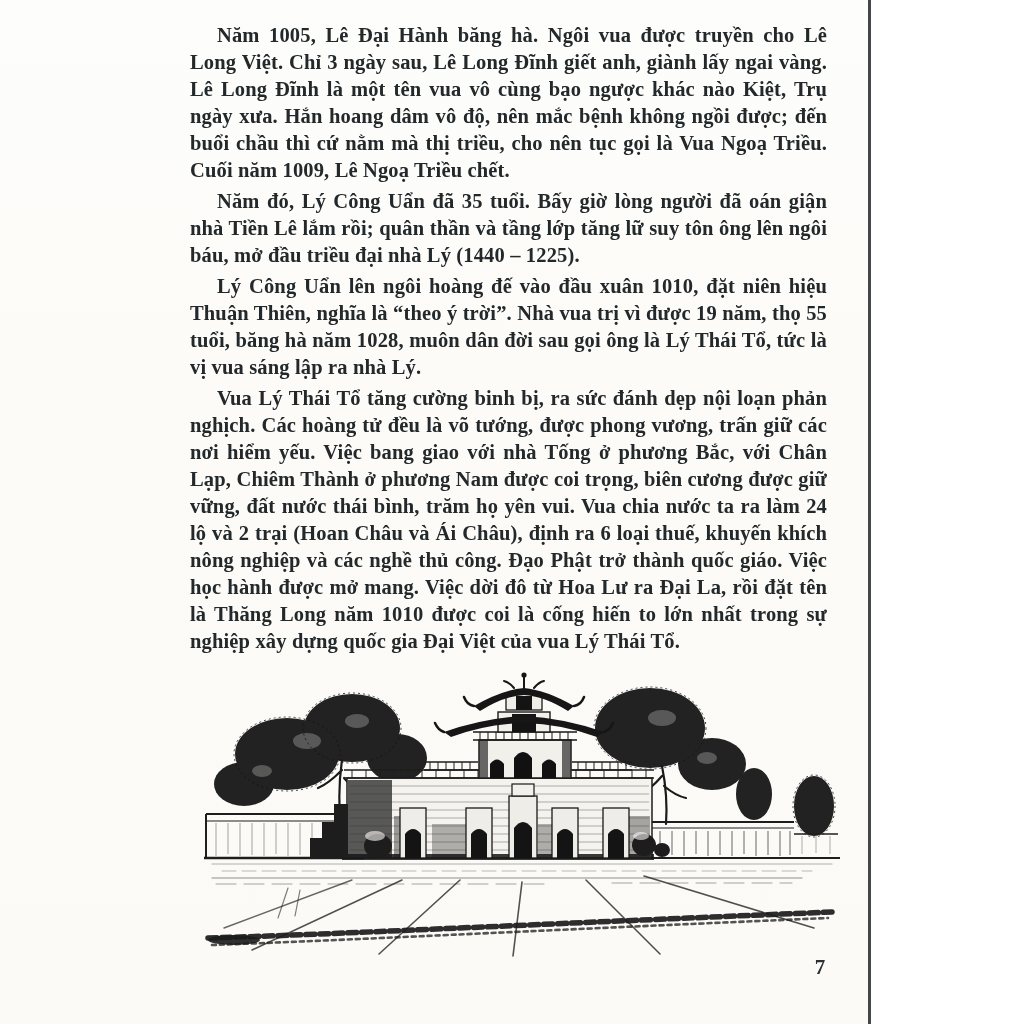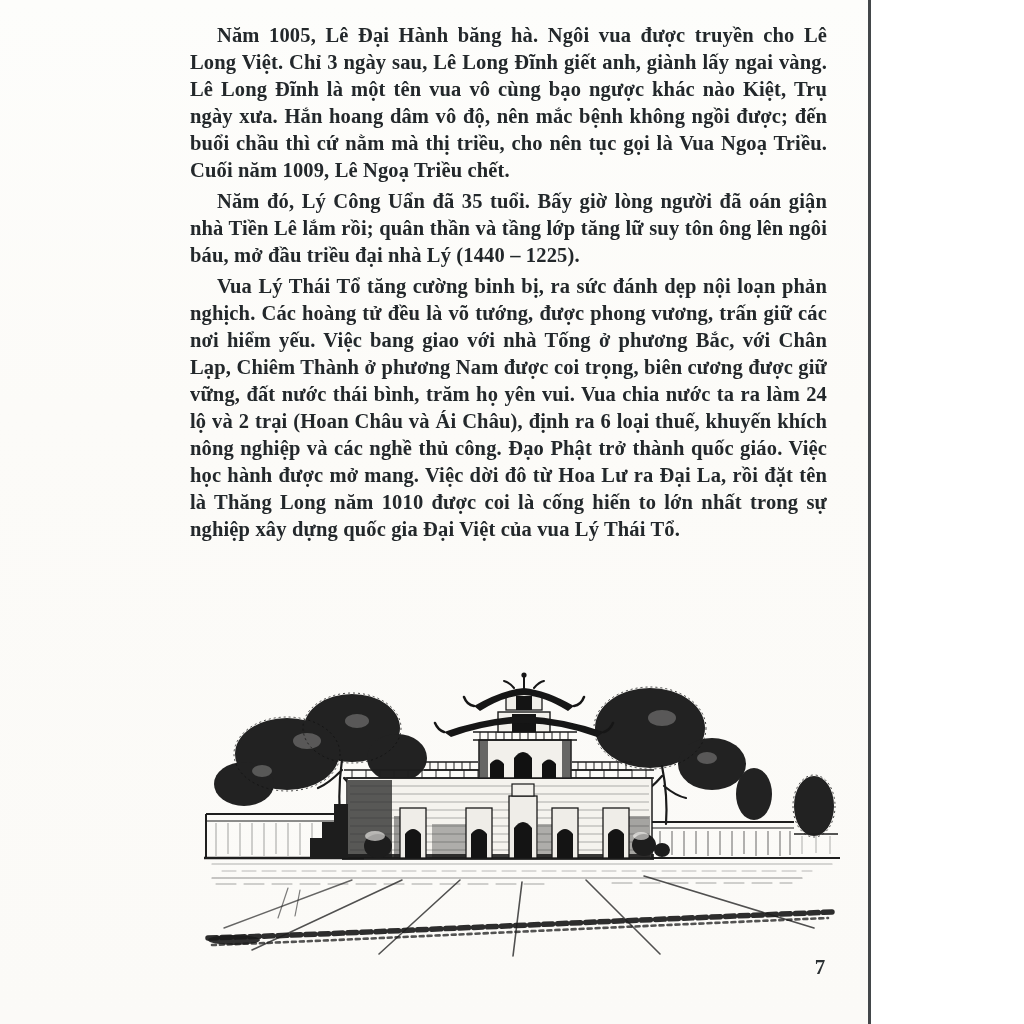--- a/index.html
+++ b/index.html
@@ -31,20 +31,21 @@
   }
 </style>
 </head>
 <body>
 
 <div class="page">
 
   <div class="text-block">
     <p>Năm 1005, Lê Đại Hành băng hà. Ngôi vua được truyền cho Lê Long Việt. Chỉ 3 ngày sau, Lê Long Đĩnh giết anh, giành lấy ngai vàng. Lê Long Đĩnh là một tên vua vô cùng bạo ngược khác nào Kiệt, Trụ ngày xưa. Hắn hoang dâm vô độ, nên mắc bệnh không ngồi được; đến buổi chầu thì cứ nằm mà thị triều, cho nên tục gọi là Vua Ngoạ Triều. Cuối năm 1009, Lê Ngoạ Triều chết.</p>
     <p>Năm đó, Lý Công Uẩn đã 35 tuổi. Bấy giờ lòng người đã oán giận nhà Tiền Lê lắm rồi; quân thần và tầng lớp tăng lữ suy tôn ông lên ngôi báu, mở đầu triều đại nhà Lý (1440 – 1225).</p>
+    <p>Lý Công Uẩn lên ngôi hoàng đế vào đầu xuân 1010, đặt niên hiệu Thuận Thiên, nghĩa là “theo ý trời”. Nhà vua trị vì được 19 năm, thọ 55 tuổi, băng hà năm 1028, muôn dân đời sau gọi ông là Lý Thái Tổ, tức là vị vua sáng lập ra nhà Lý.</p>
     <p>Vua Lý Thái Tổ tăng cường binh bị, ra sức đánh dẹp nội loạn phản nghịch. Các hoàng tử đều là võ tướng, được phong vương, trấn giữ các nơi hiểm yếu. Việc bang giao với nhà Tống ở phương Bắc, với Chân Lạp, Chiêm Thành ở phương Nam được coi trọng, biên cương được giữ vững, đất nước thái bình, trăm họ yên vui. Vua chia nước ta ra làm 24 lộ và 2 trại (Hoan Châu và Ái Châu), định ra 6 loại thuế, khuyến khích nông nghiệp và các nghề thủ công. Đạo Phật trở thành quốc giáo. Việc học hành được mở mang. Việc dời đô từ Hoa Lư ra Đại La, rồi đặt tên là Thăng Long năm 1010 được coi là cống hiến to lớn nhất trong sự nghiệp xây dựng quốc gia Đại Việt của vua Lý Thái Tổ.</p>
   </div>
 
   <svg class="illustration" viewBox="0 0 648 292" role="img" aria-label="Ink pen sketch of an ancient Vietnamese citadel gate with a two-tier pagoda watchtower on top, five arched doorways in the brick wall, flanking trees and low walls, and field paths in the foreground">
 
     <g>
       <g fill="#222222">
         <ellipse cx="95" cy="88" rx="52" ry="36"></ellipse>
         <ellipse cx="160" cy="62" rx="48" ry="34"></ellipse>
         <ellipse cx="52" cy="118" rx="30" ry="22"></ellipse>

